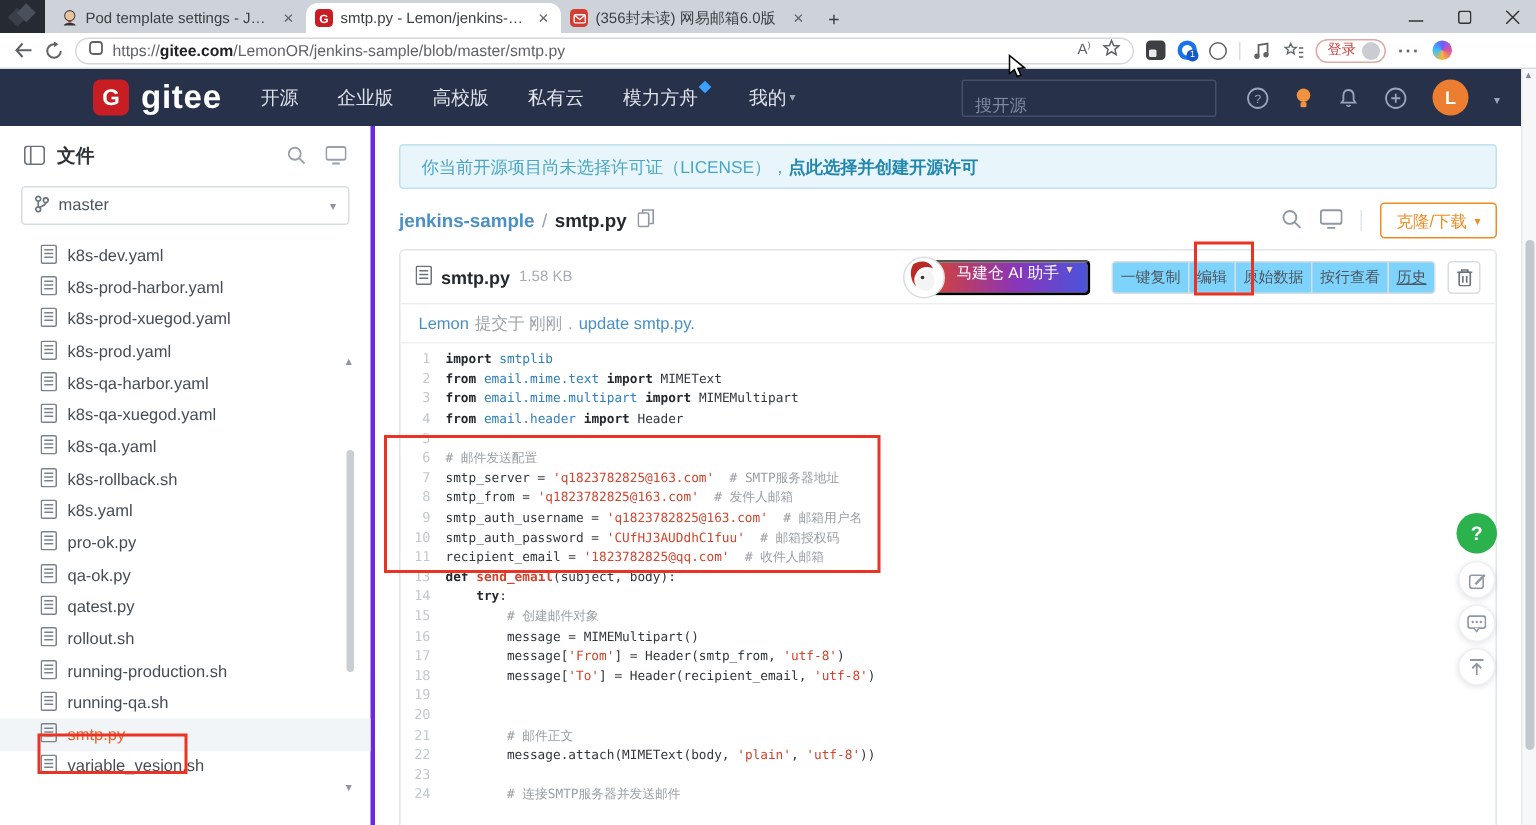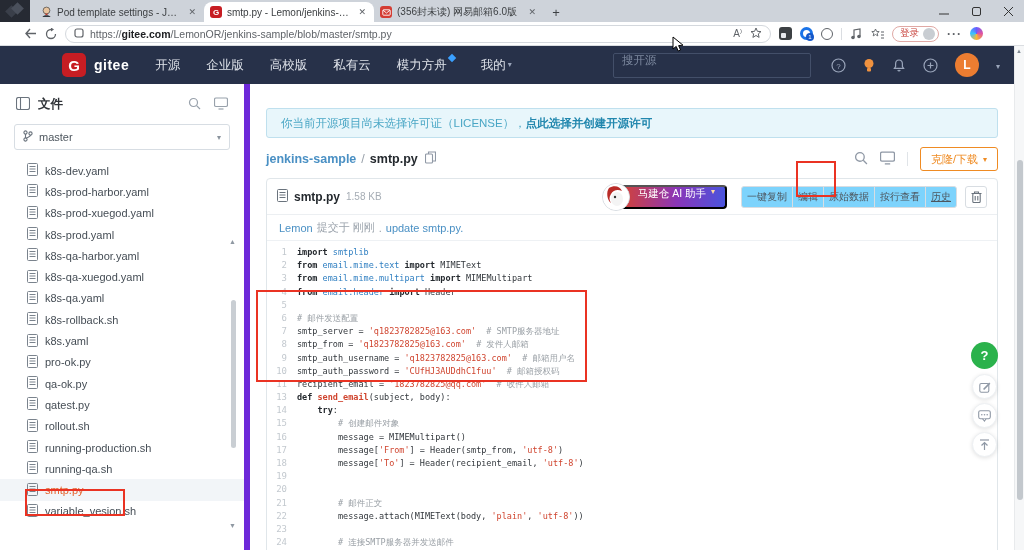--- a/index.html
+++ b/index.html
@@ -27,69 +27,69 @@
   .tab-title{white-space:nowrap; overflow:hidden; text-overflow:ellipsis; flex:1;}
   .tab-close{font-size:9px; color:#5f6368; padding:0 2px; cursor:pointer;}
   .fav{width:12px; height:12px; flex:none; display:flex; align-items:center; justify-content:center;}
   .fav-gitee,.fav-netease-mail{background:var(--gitee-red); border-radius:3px; color:#fff; font-size:8px; font-weight:bold;}
   .fav-netease-mail{background:#d43d33; font-size:6px;}
   .newtab{width:24px; height:20px; display:flex; align-items:center; justify-content:center; font-size:13px; color:#3d4043; cursor:pointer;}
   .win-controls{margin-left:auto; display:flex; height:22px;}
   .win-btn{width:32px; height:22px; display:flex; align-items:center; justify-content:center; color:#333; cursor:pointer; font-size:10px;}
 
   
-  .toolbar{height:24px; background:#fff; border-bottom:1px solid #dadde1; display:flex; align-items:center; padding:0 24px; gap:8px; position:relative;}
+  .toolbar{height:24px; background:#fff; border-bottom:1px solid #dadde1; display:flex; align-items:center; padding:0 9px; gap:8px; position:relative;}
   .tb-ic{color:#5f6368; display:flex; align-items:center; cursor:pointer; flex:none;}
   .urlbar{width:706px; height:18px; border:1px solid #d4d8dd; border-radius:10px; display:flex; align-items:center; gap:6px; padding:0 8px; font-size:10.5px; color:#5f6368; cursor:text;}
   .url-host{color:#202124; font-weight:bold;}
   .url-text{white-space:nowrap; overflow:hidden; flex:1;}
   .url-right{display:flex; gap:8px; align-items:center; color:#5f6368;}
   .ext-dark{width:13px; height:13px; background:#3c4043; border-radius:3px; position:relative;}
   .ext-dark::after{content:""; position:absolute; left:2px; bottom:2px; width:5px; height:5px; background:#e8eaed; border-radius:1px;}
   .ext-blue{width:13px; height:13px; border:3px solid #1a73e8; border-radius:50%; position:relative;}
   .badge1{position:absolute; right:-4px; bottom:-4px; width:8px; height:8px; background:#1558c9; color:#fff; font-size:6px; border-radius:50%; display:flex; align-items:center; justify-content:center;}
   .ext-globe{width:12px; height:12px; border:1.5px solid #5f6368; border-radius:50%;}
   .vline{width:1px; height:12px; background:#dadde1;}
   .signin{height:16px; border:1px solid #e0a9a5; border-radius:9px; display:flex; align-items:center; gap:4px; padding:0 3px 0 7px; cursor:pointer;}
   .signin span{color:#c7413b; font-size:9.5px;}
   .signin .ava{width:12px; height:12px; border-radius:50%; background:#c9cdd2;}
   .copilot{width:13px; height:13px; border-radius:50%; background:conic-gradient(#6a5cff,#e052a0,#f7b733,#38c3ff,#6a5cff);}
   .cursor{position:absolute; left:672px; top:14px; z-index:99; pointer-events:none;}
 
   
   .gt-header{height:38px; background:var(--header-bg); display:flex; align-items:center; padding:0 24px 0 62px;}
   .gt-logo{width:24px; height:24px; background:var(--gitee-red); border-radius:5px; color:#fff; font-weight:bold; font-size:15px; display:flex; align-items:center; justify-content:center;}
-  .gt-brand{color:#fff; font-size:14px; font-weight:bold; margin:0 26px 0 8px; letter-spacing:.5px;}
+  .gt-brand{color:#fff; font-size:22px; font-weight:bold; margin:0 26px 0 8px; letter-spacing:.5px;}
   .gt-nav{display:flex; gap:26px; align-items:center;}
   .nav-item{color:#dfe3ea; font-size:12.5px; cursor:pointer; display:flex; align-items:flex-start; gap:2px;}
   .sparkle{width:6px; height:6px; background:#3aa0ff; transform:rotate(45deg); margin-top:-2px;}
   .nav-caret{color:#9aa5ba; font-size:8px; margin-top:3px;}
-  .gt-search{margin-left:auto; width:198px; height:25px; border:1px solid #434f69; border-radius:2px; display:flex; align-items:flex-start; padding:0 8px;}
+  .gt-search{margin-left:auto; width:170px; height:25px; border:1px solid #434f69; border-radius:2px; display:flex; align-items:flex-end; padding:0 8px;}
   .gt-search input{background:transparent; border:0; outline:none; width:100%; font-size:11.5px; color:#cfd6e4; font-family:inherit;}
   .gt-search input::placeholder{color:#7e8aa0;}
   .gt-icons{display:flex; align-items:center; gap:17px; margin-left:20px; color:#9aa5ba;}
   .gt-icons .ic{cursor:pointer; display:flex;}
   .gt-avatar{width:24px; height:24px; border-radius:50%; background:var(--avatar-orange); color:#fff; font-weight:bold; font-size:12px; display:flex; align-items:center; justify-content:center; cursor:pointer;}
 
   
   .page{position:absolute; top:84px; left:0; right:0; bottom:0;}
 
-  .sidebar{position:absolute; left:0; top:0; width:250px; bottom:0; background:#fff; border-right:6px solid #6d28d9;}
+  .sidebar{position:absolute; left:0; top:0; width:250px; bottom:0; background:#fff; border-right:3px solid #6d28d9;}
   .sb-head{display:flex; align-items:center; gap:8px; padding:12px 16px 8px;}
   .sb-title{font-size:12.5px; font-weight:bold; color:#2f3338;}
   .sb-head-icons{margin-left:auto; display:flex; gap:13px; color:#98a1ab;}
   .branch-box{margin:3px 14px 10px; height:26px; border:1px solid #d7dde3; border-radius:3px; display:flex; align-items:center; gap:6px; padding:0 8px; font-size:11px; color:#4d565e; cursor:pointer;}
   .branch-box .bc{margin-left:auto; color:#8a939d; font-size:8px;}
   .file-list{position:relative;}
   .file-row{height:21.3px; display:flex; align-items:center; gap:7px; padding-left:27px; font-size:11px; color:#454d55; cursor:pointer;}
   .file-row.active{background:#f2f5f8; color:#e4632e;}
   .sb-arrow{position:absolute; font-size:7px; color:#8f98a2; left:229px;}
   .sb-thumb{position:absolute; left:231px; width:5px; border-radius:3px; background:#c9ced3; cursor:grab;}
 
-  .main{position:absolute; left:250px; top:0; right:10px; bottom:0; padding:16px 16px; overflow:hidden;}
+  .main{position:absolute; left:250px; top:0; right:10px; bottom:0; padding:4px 16px; overflow:hidden;}
   .notice{margin-top:8px; height:30px; background:var(--notice-bg); border:1px solid var(--notice-border); border-radius:3px; display:flex; align-items:center; padding:0 14px; font-size:11.5px; color:var(--notice-text);}
   .notice-link{font-weight:bold; color:var(--notice-link); cursor:pointer;}
   .crumb-row{height:26px; margin:8px 0 6px; display:flex; align-items:center; font-size:12.5px;}
   .crumb-repo{color:var(--link-blue); font-weight:bold; cursor:pointer;}
   .crumb-sep{color:#9aa2ab; margin:0 5px;}
   .crumb-file{color:#24292e; font-weight:bold;}
   .crumb-right{margin-left:auto; display:flex; align-items:center; gap:12px; color:#8f98a5;}
   .divider{width:1px; height:14px; background:#e0e4e8;}
   .clone-btn{height:24px; border:1px solid var(--accent-orange); color:var(--accent-orange); border-radius:3px; font-size:11px; display:flex; align-items:center; gap:5px; padding:0 10px; cursor:pointer; background:#fff;}
 

